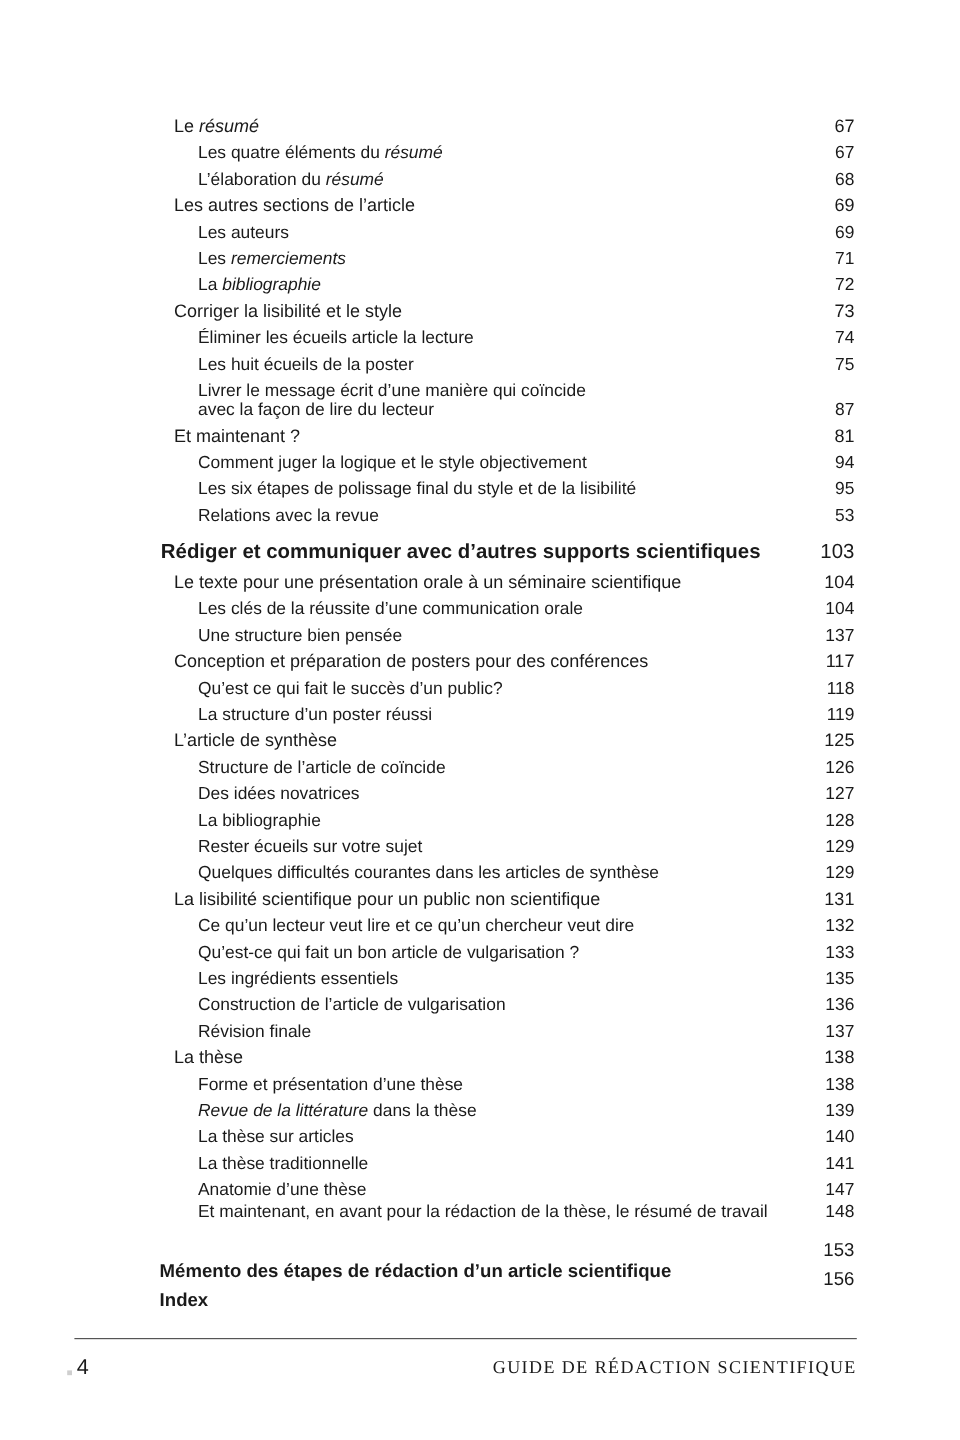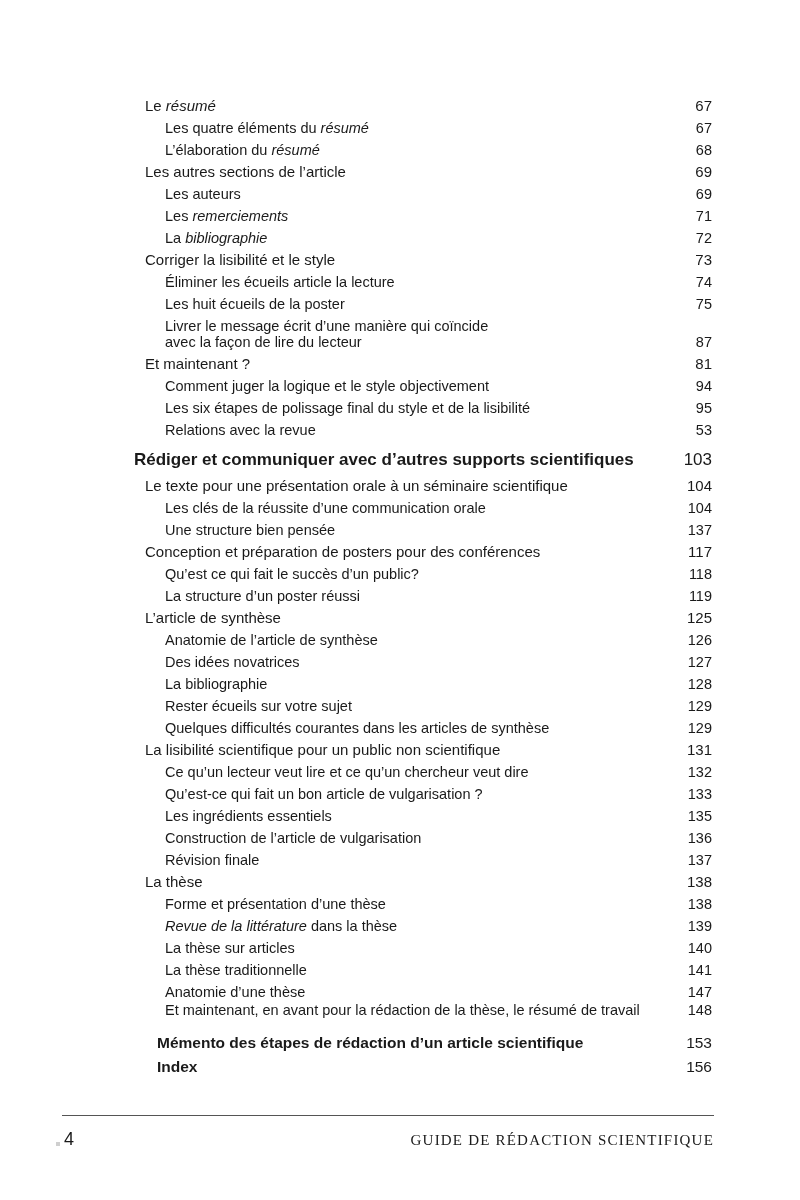--- a/index.html
+++ b/index.html
@@ -4,21 +4,21 @@
   <style>
     html, body { margin: 0; padding: 0; background: #ffffff; }
     body { width: 800px; height: 1200px; position: relative; overflow: hidden; color: #1a1a1a; }
     .toc { position: absolute; left: 0; top: 0; width: 800px; }
     .row { position: absolute; left: 0; width: 800px; font-family: "Liberation Sans", sans-serif; font-size: 15px; line-height: 18px; }
     .row .title { position: absolute; white-space: nowrap; }
     .row .page { position: absolute; right: 88px; text-align: left; }
     .lvl0 { font-weight: bold; font-size: 17px; }
     .lvl0 .title { left: 134px; }
     .lvl0b { font-weight: bold; font-size: 15.5px; }
-    .lvl0b .title { left: 157px; }
+    .lvl0b .title { left: 133px; margin-top: 17px; }
     .lvl1 .title { left: 145px; }
     .lvl2 { font-size: 14.5px; }
     .lvl2 .title { left: 165px; }
     .lvl0 .page, .lvl0b .page { font-weight: normal; }
     .title i { }
     .divider { position: absolute; left: 62px; top: 1115px; width: 652px; height: 0; border-top: 1px solid #555; }
     .pgnum { position: absolute; left: 64px; top: 1129px; font-family: "Liberation Sans", sans-serif; font-size: 18px; }
     .pgmark { position: absolute; left: 56px; top: 1142px; width: 4px; height: 4px; background: #cfcfcf; }
     .runhead { position: absolute; right: 86px; top: 1132px; font-family: "Liberation Serif", serif; font-size: 15px; letter-spacing: 1.2px; }
   </style>
@@ -116,21 +116,21 @@
     </div>
     <div class="row lvl2" style="top: 587px;">
       <span class="title"><span>La structure d’un poster réussi</span></span>
       <span class="page">119</span>
     </div>
     <div class="row lvl1" style="top: 609px;">
       <span class="title"><span>L’article de synthèse</span></span>
       <span class="page">125</span>
     </div>
     <div class="row lvl2" style="top: 631px;">
-      <span class="title"><span>Anatomie de l’article de synthèse</span></span>
+      <span class="title"><span>Structure de l’article de coïncide</span></span>
       <span class="page">126</span>
     </div>
     <div class="row lvl2" style="top: 653px;">
       <span class="title"><span>Des idées novatrices</span></span>
       <span class="page">127</span>
     </div>
     <div class="row lvl2" style="top: 675px;">
       <span class="title"><span>La bibliographie</span></span>
       <span class="page">128</span>
     </div>

